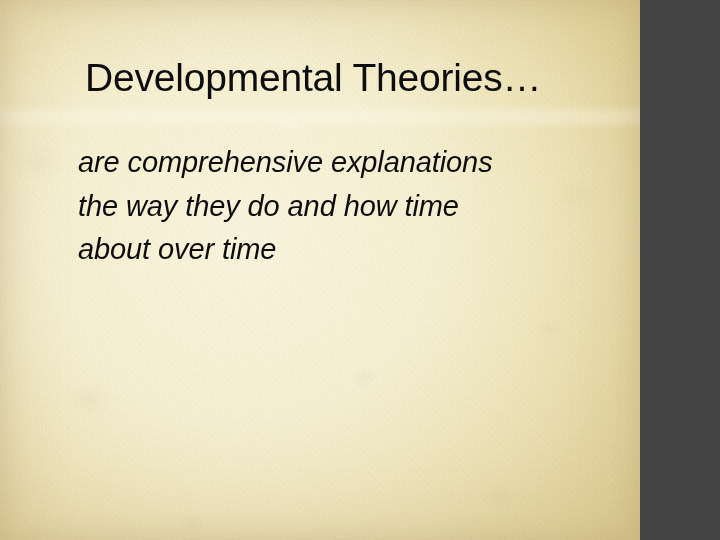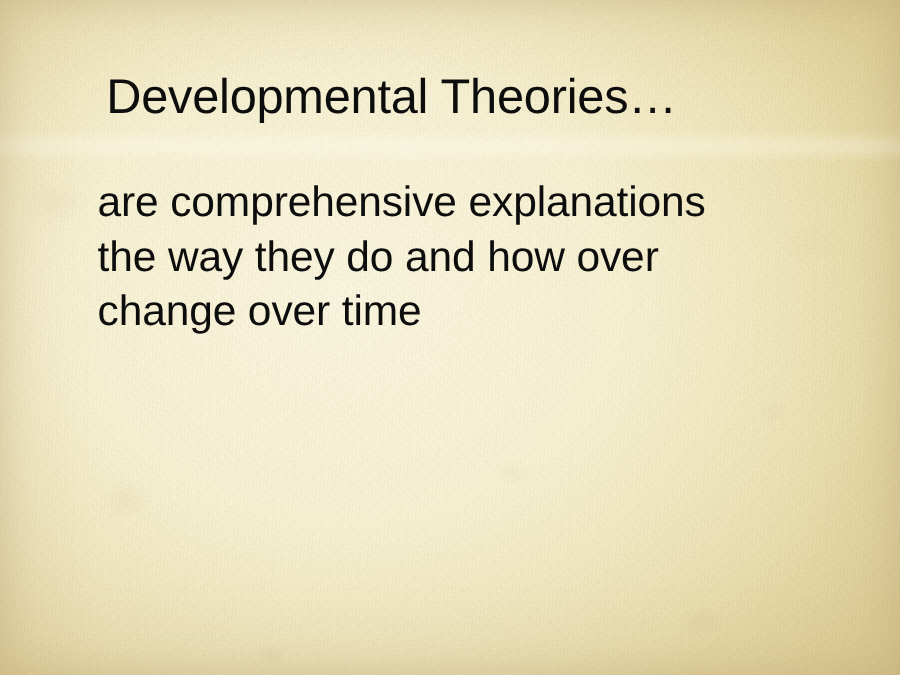--- a/index.html
+++ b/index.html
@@ -4,21 +4,21 @@
 <title>Developmental Theories</title>
 <style>
   html, body {
     margin: 0;
     padding: 0;
     background: #444;
   }
 
   .slide {
     position: relative;
-    width: 720px;
+    width: 640px;
     height: 540px;
     overflow: hidden;
     font-family: "Liberation Sans", sans-serif;
     background-color: #f6f1d4;
     
     background-image:
       radial-gradient(118% 128% at 38% 44%,
         rgba(250,246,224,0.98) 0%,
         rgba(248,243,216,0.92) 26%,
         rgba(240,231,190,0.55) 54%,
@@ -133,42 +133,43 @@
   }
 
   .body-block {
     position: absolute;
     left: 78px;
     top: 141px;
     width: 580px;
   }
 
   .body-line {
-    font-size: 34px;
+    font-size: 29px;
     font-weight: 400;
     line-height: 43.5px;
     letter-spacing: -0.1px;
     color: #0d0d0d;
     white-space: nowrap;
+    font-style: italic;
   }
 </style>
 </head>
 <body>
 
 <div class="slide">
 
   <div class="grain"></div>
   <div class="mottle"></div>
   <div class="seam"></div>
   <div class="edge"></div>
 
   <div class="content">
 
     <h1 class="slide-title">Developmental Theories…</h1>
 
     <div class="body-block">
       <div class="body-line">are comprehensive explanations</div>
-      <div class="body-line">the way they do and how over</div>
-      <div class="body-line">change over time</div>
+      <div class="body-line">the way they do and how time</div>
+      <div class="body-line">about over time</div>
     </div>
 
   </div>
 </div>
 
 </body></html>

